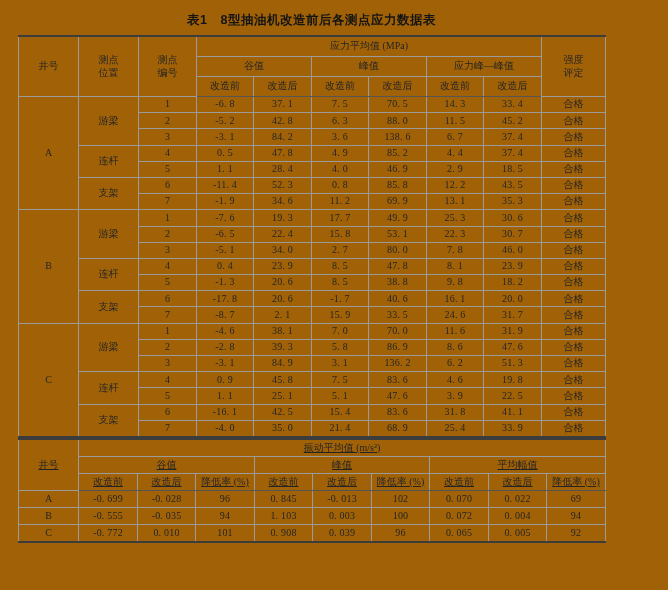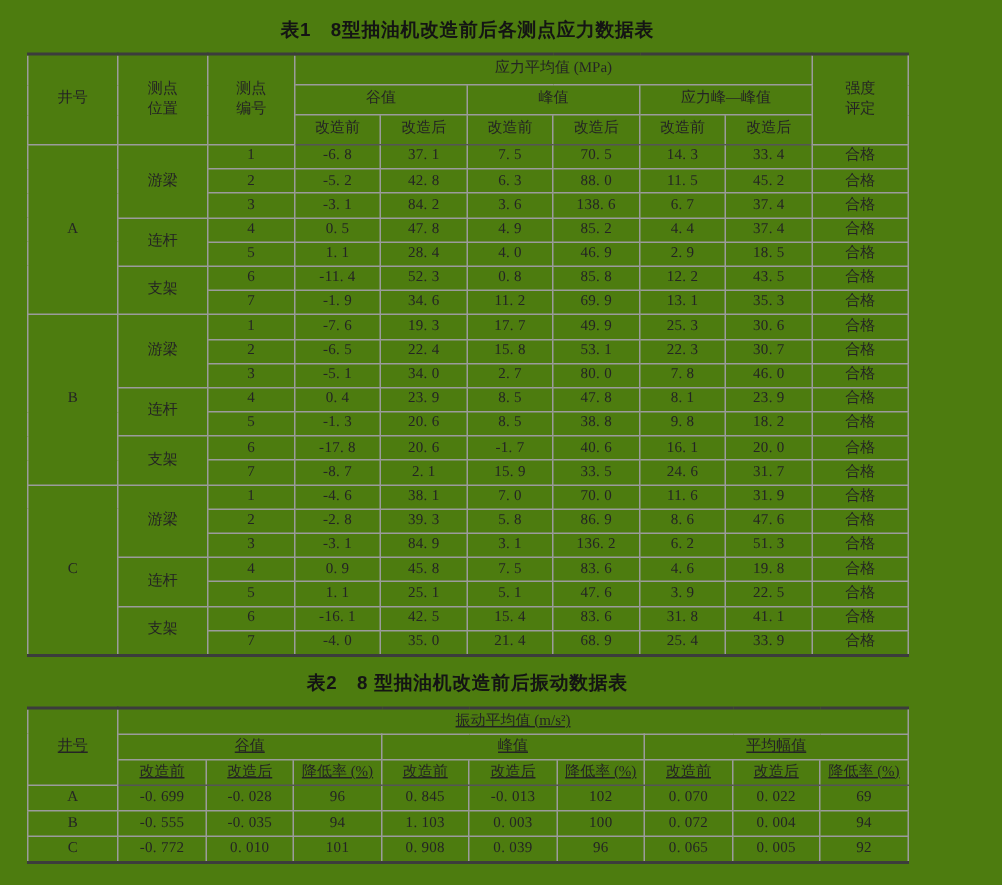--- a/index.html
+++ b/index.html
@@ -4,21 +4,21 @@
 <style>
   html, body {
     margin: 0;
     padding: 0;
     background: #ffffff;
   }
   .page {
     position: relative;
     width: 668px;
     height: 590px;
-    background: #4d7c0f;
+    background: #a16207;
     box-sizing: border-box;
     padding-top: 12px;
     font-family: "Liberation Serif", serif;
     color: #1f1f1f;
     overflow: hidden;
   }
   .tbl-title {
     width: 587px;
     margin: 0 0 6px 18px;
     text-align: center;
@@ -329,21 +329,20 @@
           <td class="num">35. 0</td>
           <td class="num">21. 4</td>
           <td class="num">68. 9</td>
           <td class="num">25. 4</td>
           <td class="num">33. 9</td>
           <td>合格</td>
         </tr>
       </tbody>
   </table>
 
-  <div class="tbl-title t2">表2　8 型抽油机改造前后振动数据表</div>
 
   <table class="grid" id="t2">
     <colgroup>
       <col style="width:60px">
         <col style="width:59px">
         <col style="width:58px">
       <col style="width:59px">
         <col style="width:58px">
         <col style="width:59px">
       <col style="width:58px">

